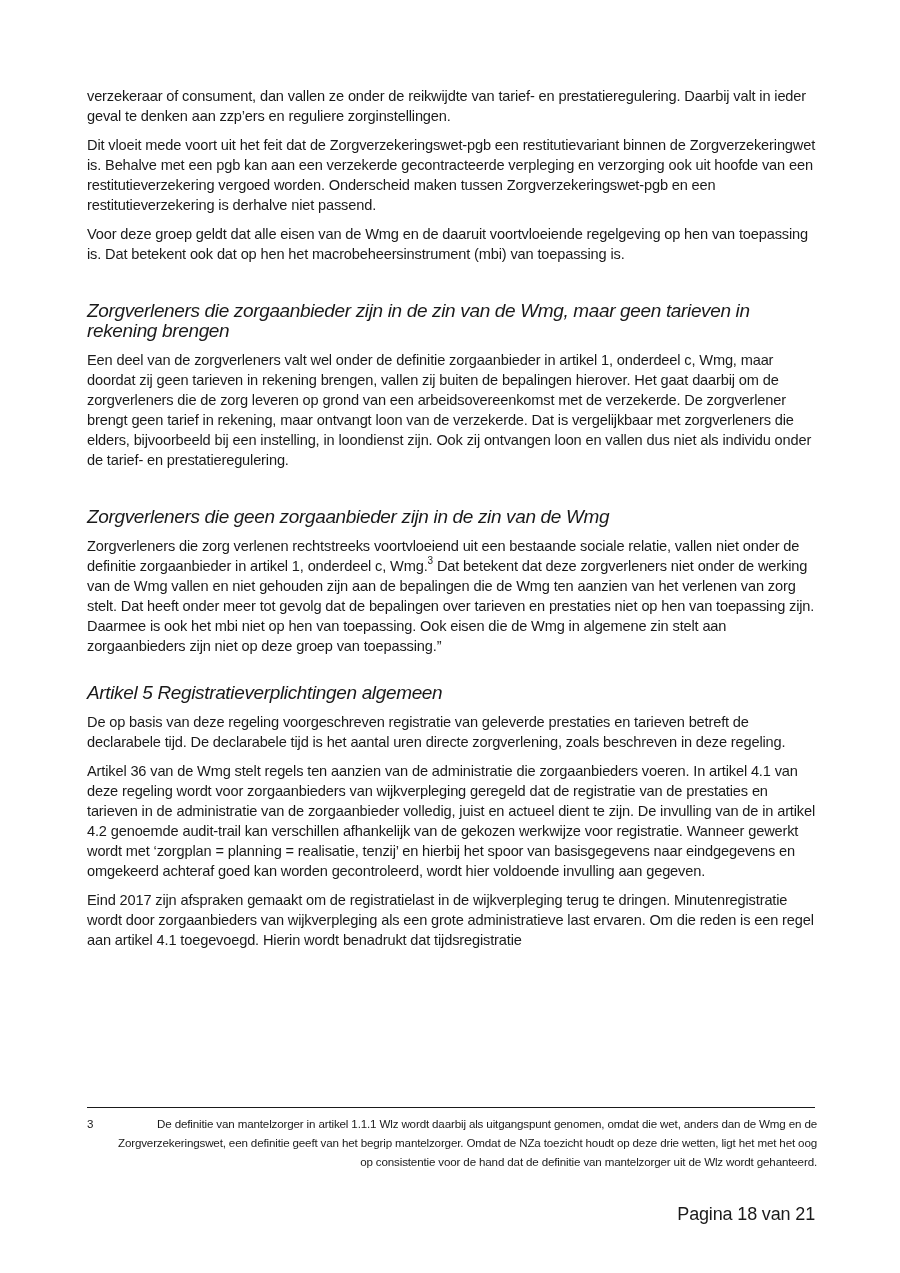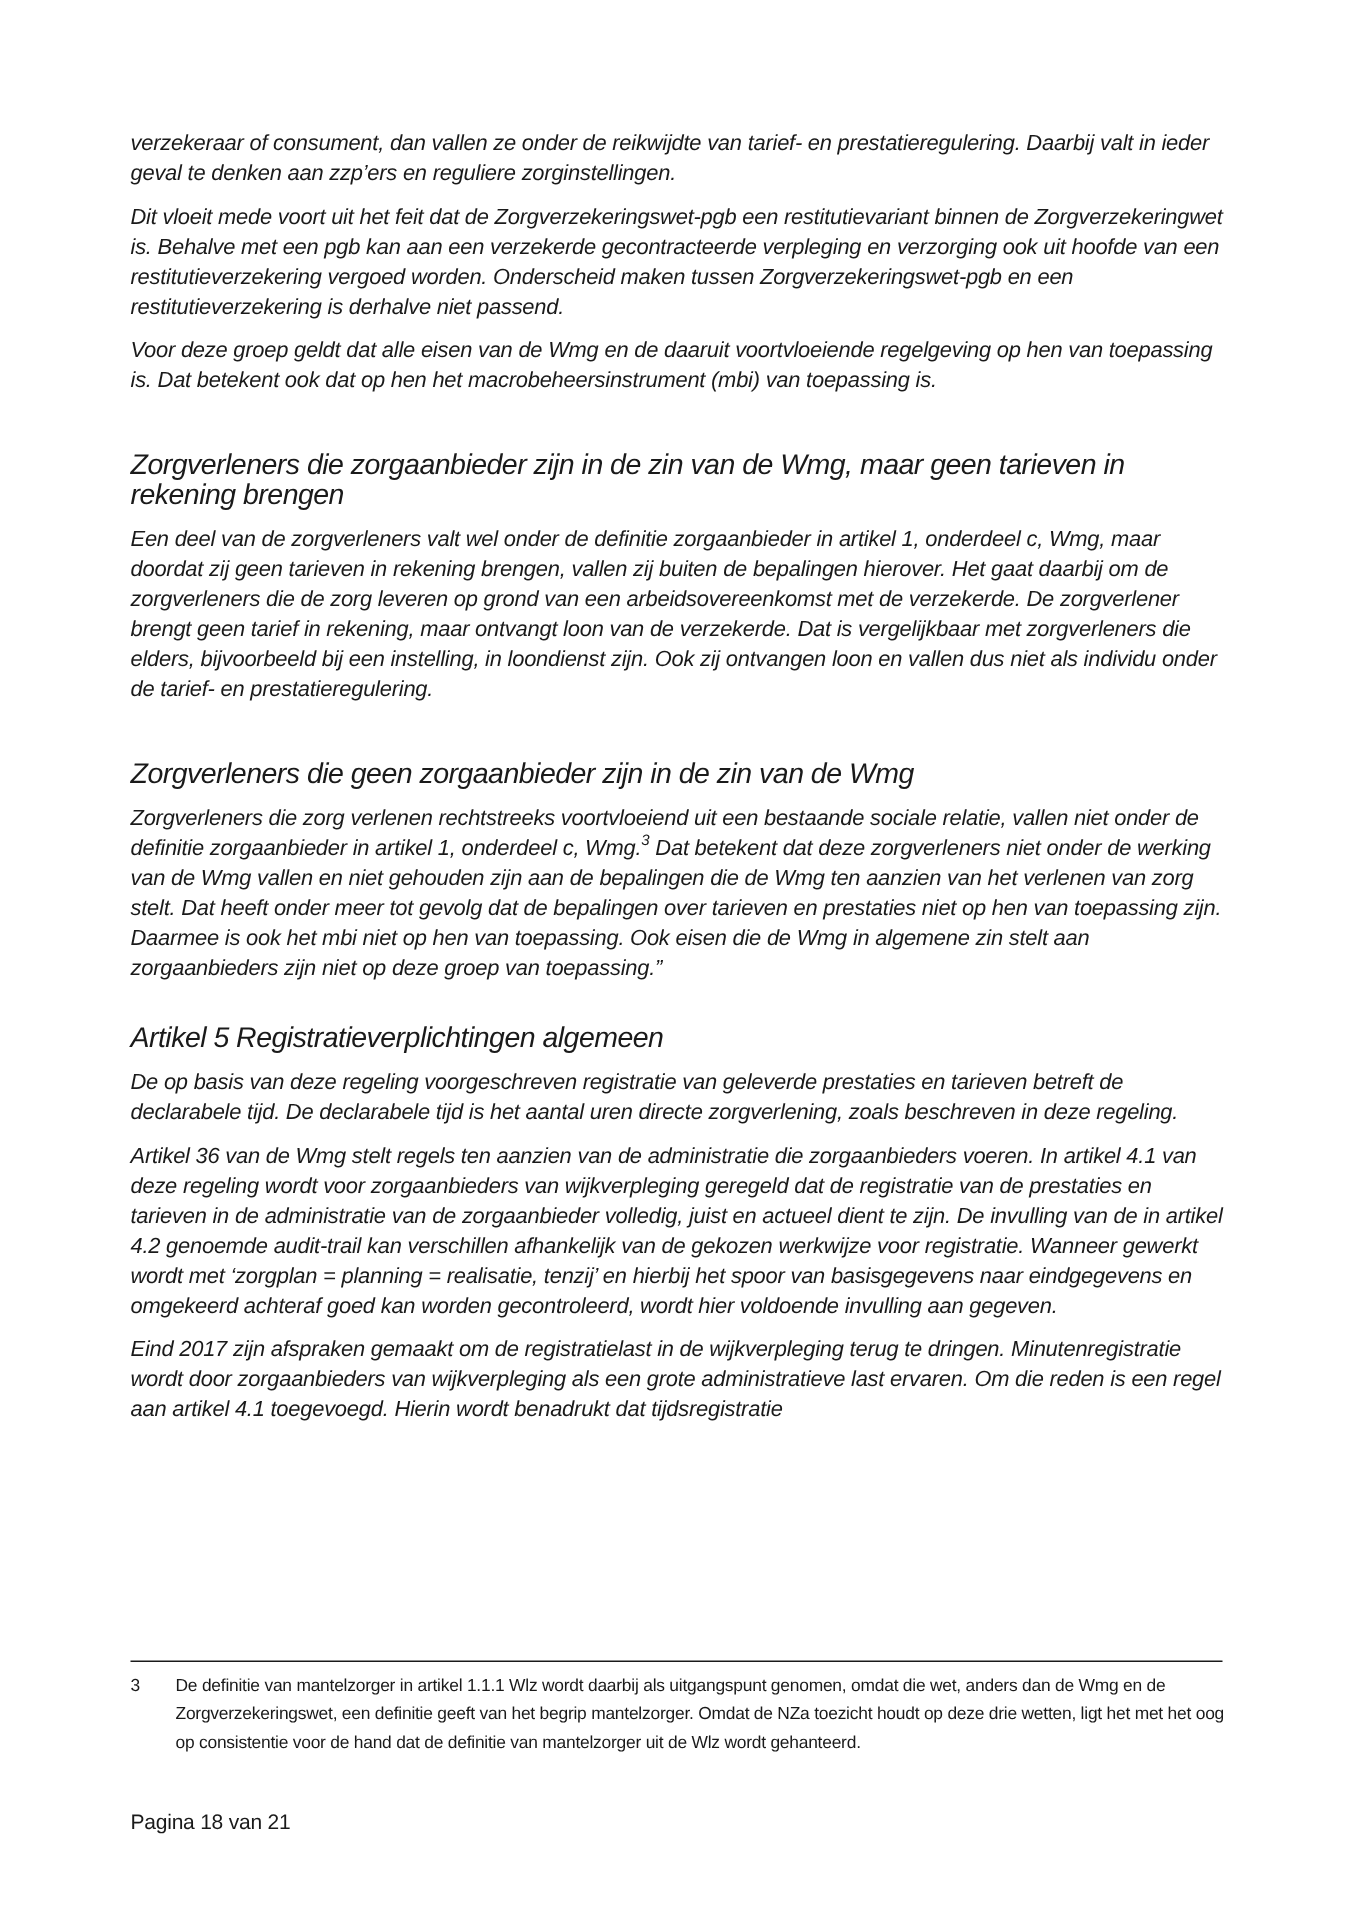--- a/index.html
+++ b/index.html
@@ -19,21 +19,20 @@
       position: absolute;
       left: 87px;
       top: 86px;
       width: 730px;
     }
     .para {
       font-size: 14.6px;
       line-height: 20px;
       margin: 0 0 9px 0;
       letter-spacing: -0.15px;
-      font-style: italic;
     }
     .heading {
       font-size: 19px;
       line-height: 20px;
       font-style: italic;
       margin: 0 0 9px 0;
       letter-spacing: -0.35px;
     }
     .sec-gap { height: 28px; }
     .sec-gap-small { height: 18px; }
@@ -61,29 +60,30 @@
       font-size: 11.6px;
       line-height: 19px;
       letter-spacing: -0.15px;
     }
     .footnote .fn-num {
       width: 30px;
       flex: 0 0 30px;
     }
     .footnote .fn-text {
       flex: 1;
+      text-align: right;
     }
     .footer {
       position: absolute;
       left: 87px;
       top: 1205px;
       width: 728px;
       display: flex;
-      justify-content: flex-start;
-      font-size: 14px;
+      justify-content: flex-end;
+      font-size: 18px;
       line-height: 18px;
       letter-spacing: -0.15px;
     }
   </style>
 </head>
 <body>
 
 <div class="page">
   <p class="para">verzekeraar of consument, dan vallen ze onder de reikwijdte van tarief- en prestatieregulering. Daarbij valt in ieder geval te denken aan zzp’ers en reguliere zorginstellingen.</p>
   <p class="para">Dit vloeit mede voort uit het feit dat de Zorgverzekeringswet-pgb een restitutievariant binnen de Zorgverzekeringwet is. Behalve met een pgb kan aan een verzekerde gecontracteerde verpleging en verzorging ook uit hoofde van een restitutieverzekering vergoed worden. Onderscheid maken tussen Zorgverzekeringswet-pgb en een restitutieverzekering is derhalve niet passend.</p>

